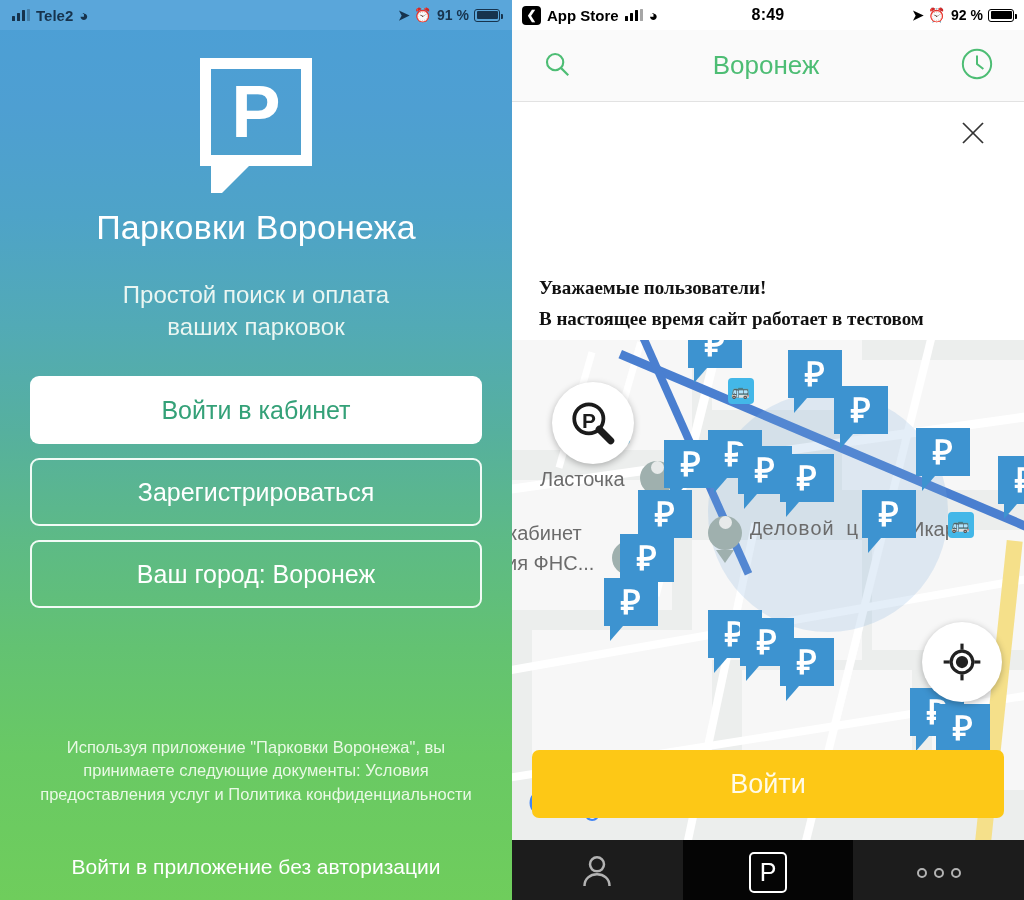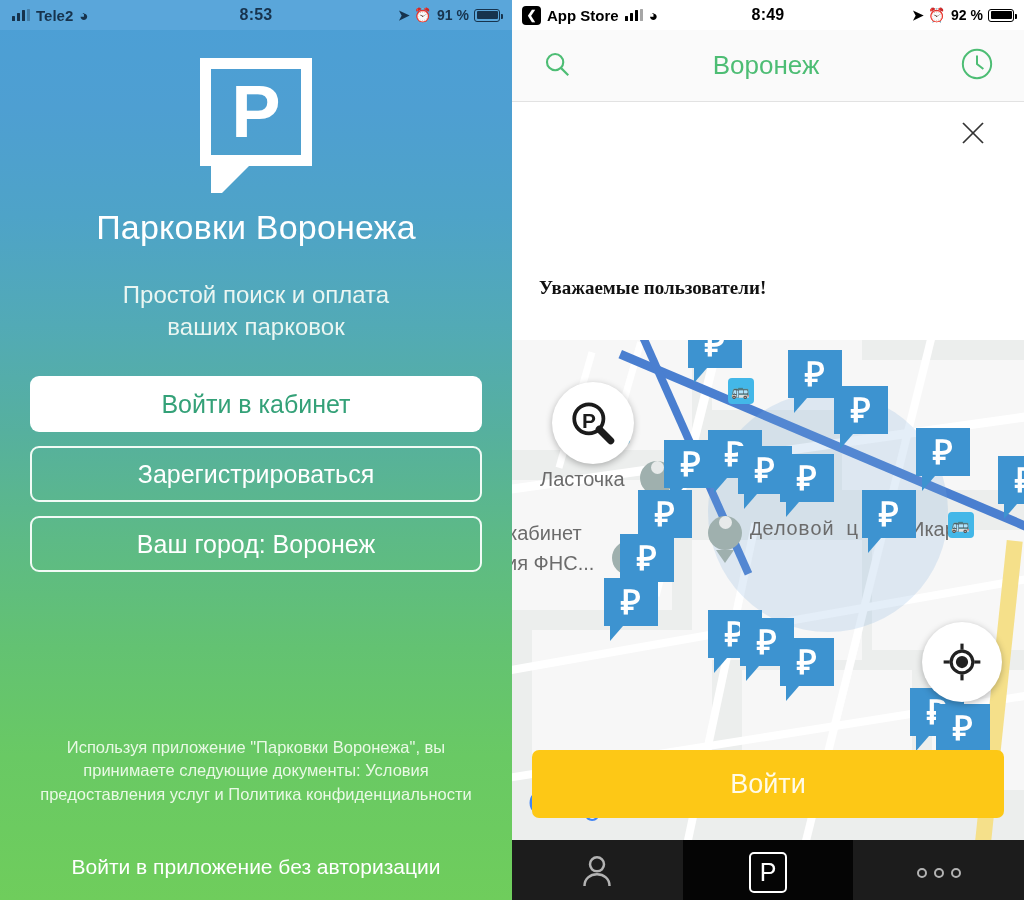--- a/index.html
+++ b/index.html
@@ -52,21 +52,21 @@
     color: #fff; font-size: 74px; font-weight: bold; line-height: 1;
     font-family: "Liberation Sans", sans-serif; }
 
   .app-title { text-align: center; color: #fff; font-size: 34px;
     margin-top: 20px; letter-spacing: .2px; }
   .app-sub { text-align: center; color: #eaf6f2; font-size: 24px;
     line-height: 1.32; margin-top: 32px; }
 
   .btns { margin-top: 34px; padding: 0 30px; display: flex;
           flex-direction: column; gap: 14px; }
-  .btn { height: 56px; border-radius: 9px; display: flex; align-items: center;
+  .btn { height: 68px; border-radius: 9px; display: flex; align-items: center;
          justify-content: center; font-size: 25px; }
   .btn-solid { background: #fff; color: #34a178; }
   .btn-outline { border: 2.5px solid #f2fbf6; color: #fff; }
 
   .legal { position: absolute; left: 30px; right: 30px; top: 736px;
     text-align: center; color: #e9f9e5; font-size: 16.5px; line-height: 1.42; }
   .guest { position: absolute; left: 0; right: 0; top: 855px;
     text-align: center; color: #ffffff; font-size: 21px; }
 
   
@@ -152,21 +152,20 @@
       <div class="sb-left">
         <span class="bars">
             <i></i>
             <i></i>
             <i></i>
             <i></i>
           </span>
         <span>Tele2</span>
         <span class="wifi">◕</span>
       </div>
-      <div class="sb-mid">8:53</div>
       <div class="sb-right">
         <span>➤</span>
         <span>⏰</span>
         <span>91 %</span>
         <span class="batt">
             <i></i>
           </span>
       </div>
     </div>
 
@@ -238,20 +237,21 @@
 
     <div class="notice">
       <span class="close-x">
         <svg width="30" height="30" viewBox="0 0 24 24" stroke="#333" stroke-width="1.4">
           <line x1="4" y1="4" x2="20" y2="20"></line>
             <line x1="20" y1="4" x2="4" y2="20"></line>
         </svg>
       </span>
       <div class="notice-body">
         <div>Уважаемые пользователи!</div>
+        <div>В настоящее время сайт работает в тестовом</div>
       </div>
     </div>
 
     <div class="map">
 
       <div class="blk" style="left:-30px;top:-10px;width:210px;height:120px;"></div>
       <div class="blk" style="left:200px;top:-20px;width:150px;height:90px;"></div>
       <div class="blk" style="left:330px;top:20px;width:220px;height:130px;"></div>
       <div class="blk" style="left:-20px;top:140px;width:180px;height:130px;"></div>
       <div class="blk" style="left:180px;top:200px;width:170px;height:120px;"></div>

